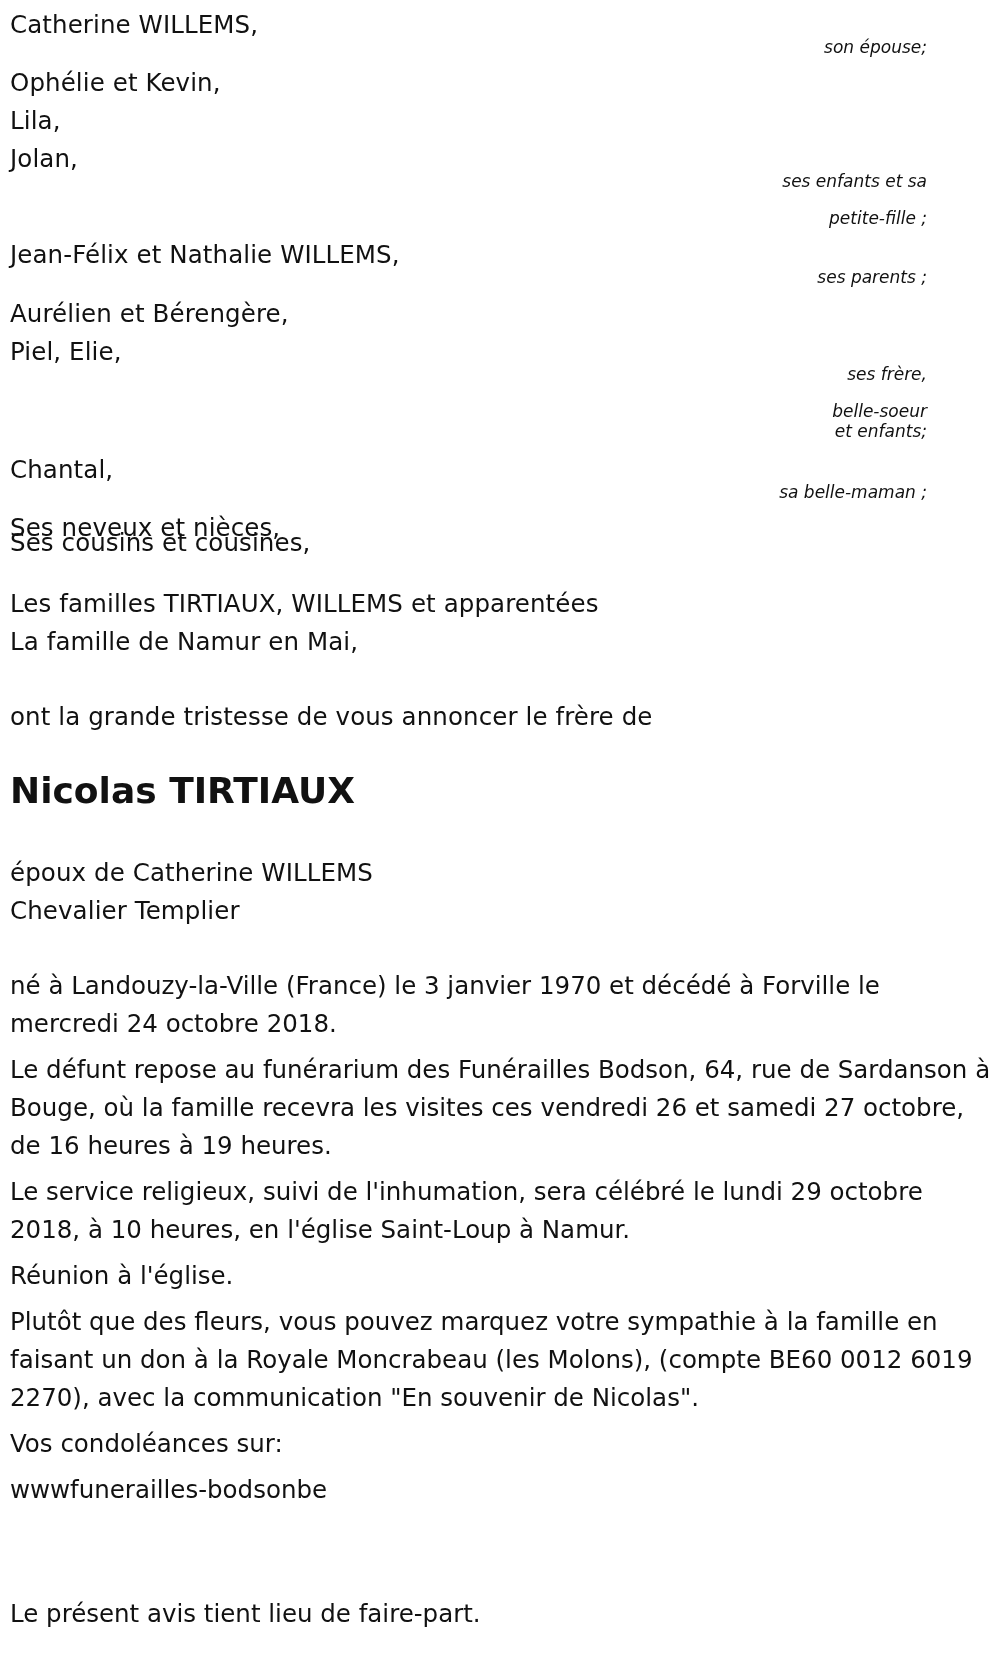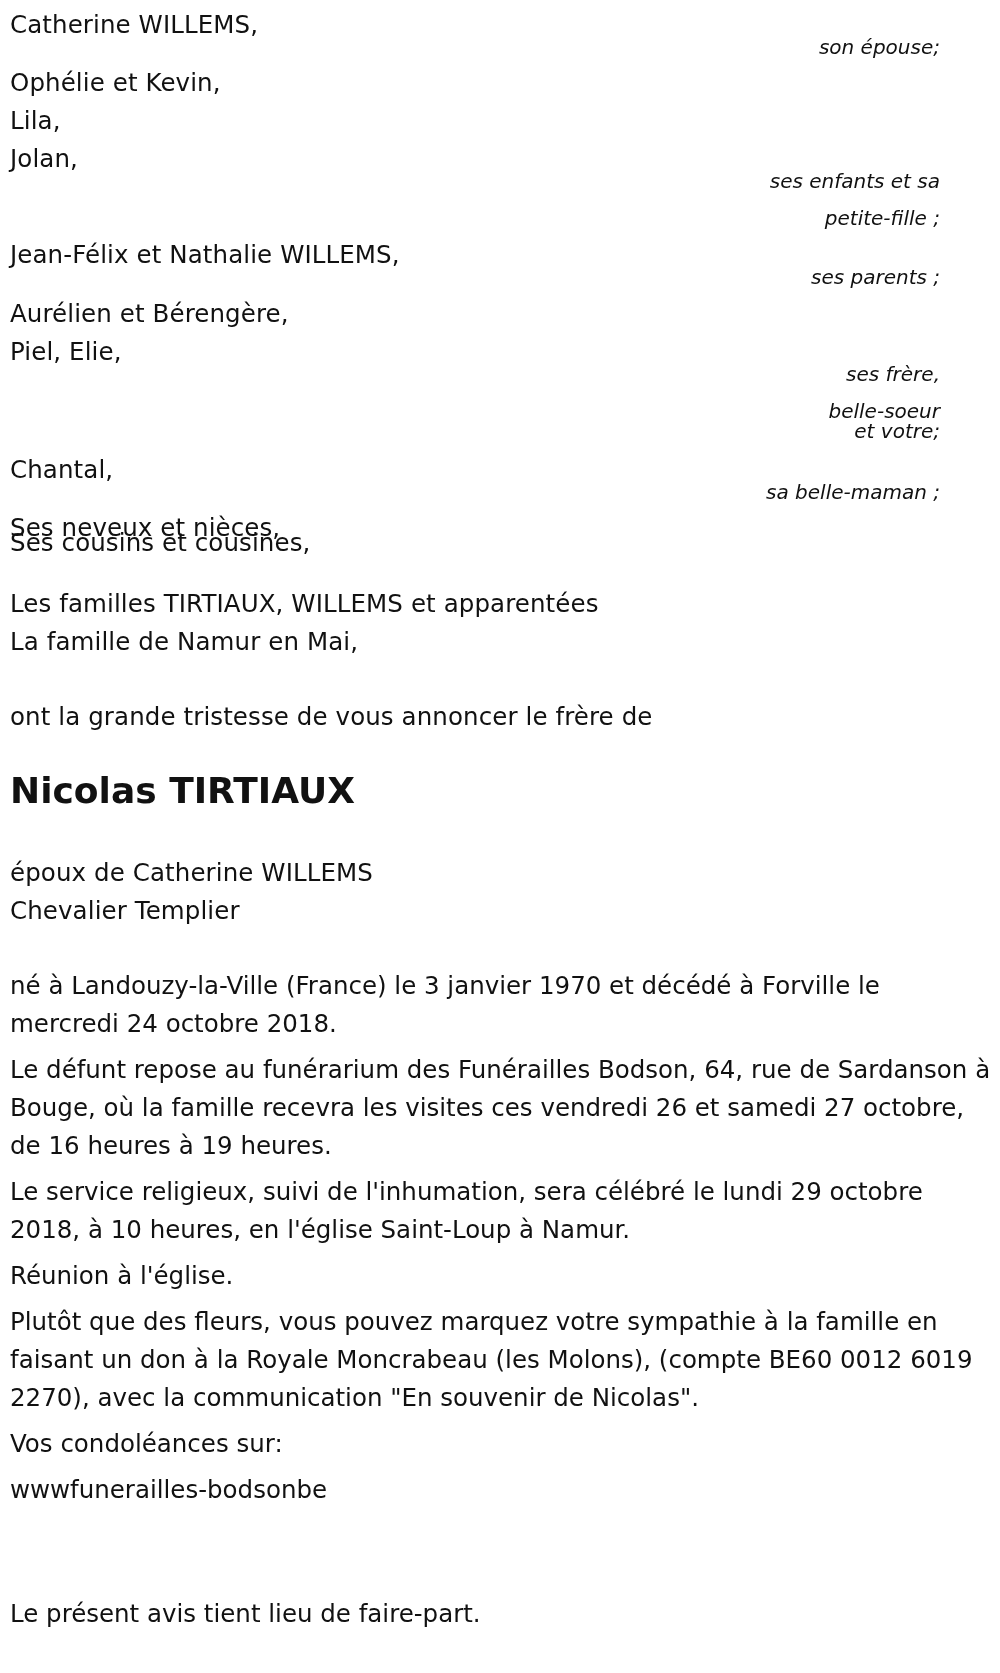--- a/index.html
+++ b/index.html
@@ -2,21 +2,21 @@
 <html><head>
 <meta charset="utf-8">
 <style>
   html, body { margin: 0; padding: 0; background: #ffffff; }
   body {
     width: 1000px; height: 1673px; position: relative; overflow: hidden;
     font-family: "DejaVu Sans", sans-serif; color: #111111;
   }
   .doc { position: absolute; left: 0; top: 0; width: 1000px; height: 1436px; }
   .l { position: absolute; left: 10px; font-size: 24.5px; line-height: 30px; white-space: nowrap; letter-spacing: 0.1px; }
-  .r { position: absolute; right: 60px; font-size: 20px; line-height: 26px; font-style: italic; white-space: nowrap; text-align: right; }
+  .r { position: absolute; right: 73px; font-size: 17px; line-height: 26px; font-style: italic; white-space: nowrap; text-align: right; }
   .title { position: absolute; left: 10px; font-size: 36px; font-weight: bold; line-height: 44px; white-space: nowrap; }
   .para { position: absolute; left: 10px; width: 985px; font-size: 24.5px; line-height: 38px; }
 </style>
 </head>
 <body>
 
 <div class="doc">
 
   <div class="l" style="top:10px">Catherine WILLEMS,</div>
   <div class="r" style="top:34px">son épouse;</div>
@@ -27,21 +27,21 @@
   <div class="r" style="top:168px">ses enfants et sa</div>
   <div class="r" style="top:205px">petite-fille ;</div>
 
   <div class="l" style="top:240px">Jean-Félix et Nathalie WILLEMS,</div>
   <div class="r" style="top:264px">ses parents ;</div>
 
   <div class="l" style="top:299px">Aurélien et Bérengère,</div>
   <div class="l" style="top:337px">Piel, Elie,</div>
   <div class="r" style="top:361px">ses frère,</div>
   <div class="r" style="top:398px">belle-soeur</div>
-  <div class="r" style="top:420px; line-height:22px">et votre;</div>
+  <div class="r" style="top:420px; line-height:22px">et enfants;</div>
 
   <div class="l" style="top:455px">Chantal,</div>
   <div class="r" style="top:479px">sa belle-maman ;</div>
 
   <div class="l" style="top:513px">Ses neveux et nièces,</div>
   <div class="l" style="top:528px">Ses cousins et cousines,</div>
   <div class="l" style="top:589px">Les familles TIRTIAUX, WILLEMS et apparentées</div>
   <div class="l" style="top:627px">La famille de Namur en Mai,</div>
 
   <div class="l" style="top:702px">ont la grande tristesse de vous annoncer le frère de</div>

